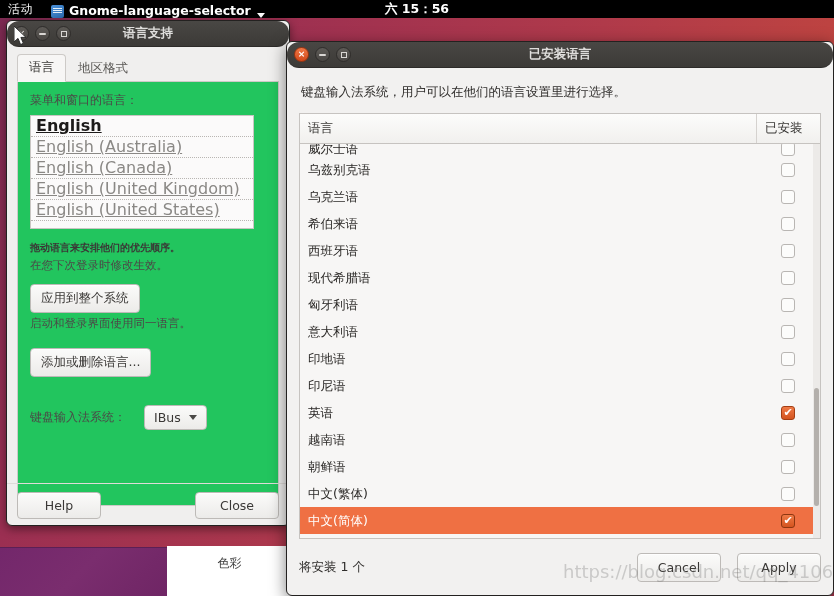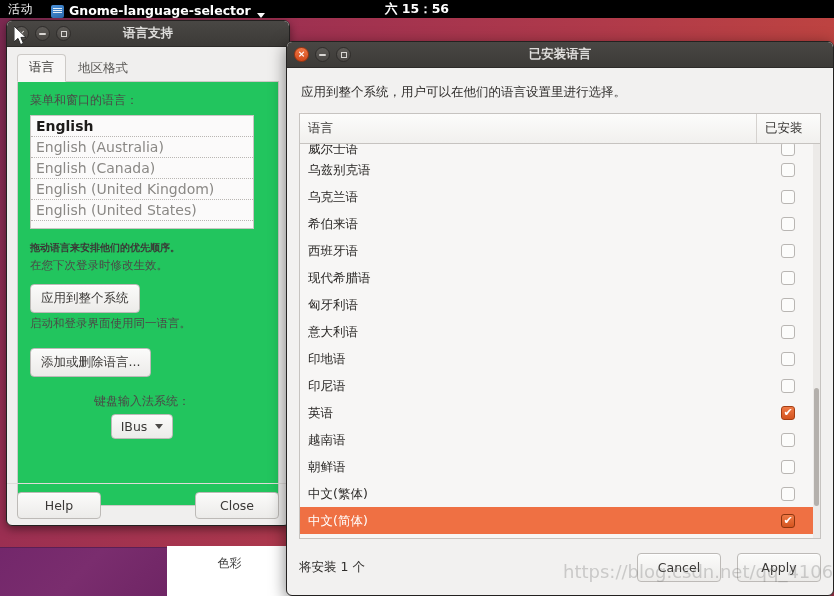--- a/index.html
+++ b/index.html
@@ -58,21 +58,21 @@
     position: absolute; top: 9px; left: 0; width: 125px; text-align: center;
     font-size: 12px; color: #3b3b3b;
   }
 
   
   .win-titlebar {
     height: 26px;
     background: linear-gradient(to bottom,#494744 0%,#3c3a37 100%);
     border-bottom: 1px solid #2d2b29;
     display: flex; align-items: center; position: relative;
-    border-top-left-radius: 5px; border-top-right-radius: 5px;
+    border-top-left-radius: 5px; border-top-right-radius: 5px; border-radius: 12px;
   }
   .win-title {
     position: absolute; left: 0; width: 100%; text-align: center;
     font-size: 12.5px; font-weight: bold; color: #dfdedc;
     pointer-events: none;
   }
   .btn-dot {
     width: 15px; height: 15px; border-radius: 50%;
     margin-left: 6px; position: relative; flex: 0 0 auto;
     background: linear-gradient(to bottom,#5d5a56,#4a4744);
@@ -120,39 +120,39 @@
     border-color: #cdcac7; border-bottom: 1px solid #f7f6f5;
   }
 
   .panel { background: #22c55e; border: 1px solid #cdcac7; border-top: none; padding: 10px 24px 12px 12px; height: 424px; }
   .field-label { font-size: 12px; color: #4b4947; margin-bottom: 6px; }
 
   .langlist {
     border: 1px solid #c9c6c3; background: #fbfafa; padding: 0;
   }
   .langlist .row {
-    font-size: 14px; padding: 2px 4px 2px 5px; color: #8a8885;
-    border-bottom: 1px dotted #b9b6b3; line-height: 16px;
+    font-size: 16px; padding: 2px 4px 2px 5px; color: #8a8885;
+    border-bottom: 1px dotted #b9b6b3; line-height: 16px; text-decoration: underline;
   }
   .langlist .row:last-child { border-bottom: 1px dotted #b9b6b3; }
   .langlist .row.primary { color: #1d1b1a; font-weight: bold; border-bottom: 1px dotted #b9b6b3; }
   .langlist .tail { height: 7px; background: #fbfafa; }
 
   .hint-bold { font-size: 10px; color: #3a3836; font-weight: bold; margin-top: 12px; }
   .hint { font-size: 11.5px; color: #4b4947; margin-top: 3px; }
 
   .gtk-button {
     display: inline-block;
     background: linear-gradient(to bottom,#fbfbfa 0%,#ecebe9 100%);
     border: 1px solid #bdbab7; border-radius: 4px;
     font-size: 12.5px; color: #3a3836;
     padding: 5px 10px; text-align: center;
     box-shadow: inset 0 1px 0 rgba(255,255,255,.75);
   }
-  .row-inline { display: flex; align-items: center; gap: 4px; margin-top: 16px; flex-direction: column; }
+  .row-inline { display: flex; align-items: center; gap: 18px; margin-top: 28px; }
   .combo {
     display: inline-flex; align-items: center; gap: 8px;
     background: linear-gradient(to bottom,#fbfbfa 0%,#ecebe9 100%);
     border: 1px solid #bdbab7; border-radius: 4px;
     font-size: 12.5px; color: #3a3836; padding: 4px 9px;
   }
   .combo .caret {
     width: 0; height: 0;
     border-left: 4px solid transparent; border-right: 4px solid transparent;
     border-top: 5px solid #4b4947;
@@ -320,21 +320,21 @@
       <span class="btn-dot">
           <span class="min-bar"></span>
         </span>
       <span class="btn-dot">
           <span class="max-sq"></span>
         </span>
       <span class="win-title">已安装语言</span>
     </div>
 
     <div class="dlg-body">
-      <div class="dlg-desc">应用到整个系统，用户可以在他们的语言设置里进行选择。</div>
+      <div class="dlg-desc">键盘输入法系统，用户可以在他们的语言设置里进行选择。</div>
 
       <div class="table-wrap">
         <div class="table-head">
           <div class="th lang">语言</div>
           <div class="th installed">已安装</div>
         </div>
         <div class="table-body">
           <div id="rows-host">
               <div class="trow clipped">
                 <div class="cell-lang">威尔士语</div>

